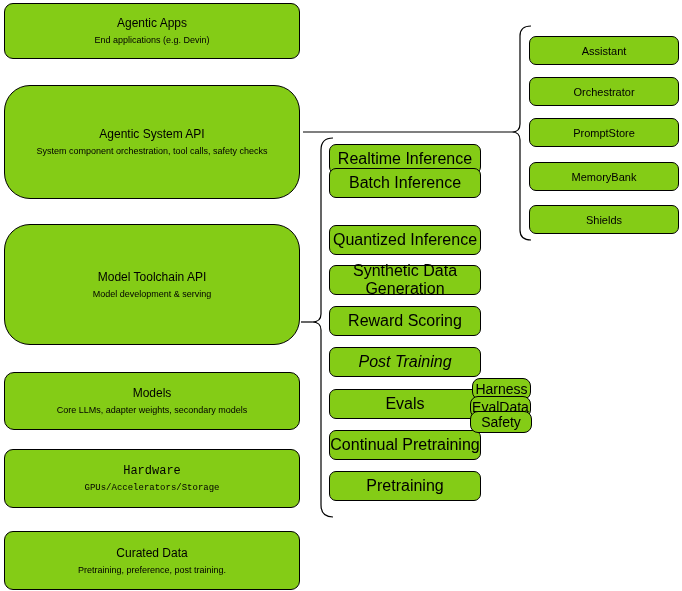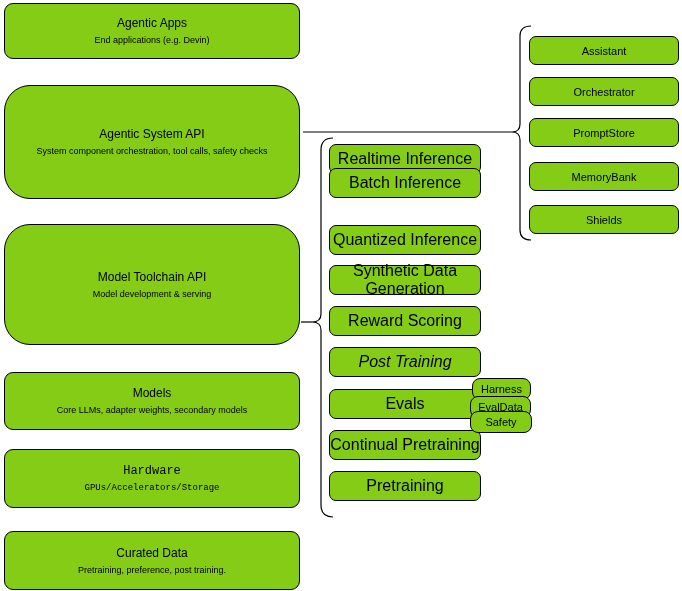--- a/index.html
+++ b/index.html
@@ -33,41 +33,41 @@
     justify-content: center;
     text-align: center;
   }
   
   .lbox { left: 4px; width: 296px; border-radius: 9px; gap: 5px; }
   .lbox .title { font-size: 12px; line-height: 14px; }
   .lbox .subtitle { font-size: 9px; line-height: 11px; }
   .lb0 { top: 3px;   height: 56px; }
   .lb1 { top: 85px;  height: 114px; border-radius: 26px; }
   .lb2 { top: 224px; height: 121px; border-radius: 26px; }
-  .lb3 { top: 372px; height: 58px; }
+  .lb3 { top: 372px; height: 58px; border-radius: 10px; }
   .lb4 { top: 449px; height: 59px; font-family: Liberation Mono, monospace; }
   .lb5 { top: 531px; height: 59px; }
   
   .mbox {
     left: 329px; width: 152px; height: 30px;
     border-radius: 7px; font-size: 16px;
   }
   .m0 { top: 144px; } .m1 { top: 168px; } .m2 { top: 225px; }
   .m3 { top: 265px; } .m4 { top: 306px; } .m5 { top: 347px; font-style: italic; }
   .m6 { top: 389px; } .m7 { top: 430px; } .m8 { top: 471px; }
   
   .rbox {
     left: 529px; width: 150px; height: 29px;
     border-radius: 7px; font-size: 11px;
   }
   .r0 { top: 36px; } .r1 { top: 77px; } .r2 { top: 118px; }
   .r3 { top: 162px; } .r4 { top: 205px; }
   
   .pill {
-    height: 22px; border-radius: 8px; font-size: 11px;
+    height: 22px; border-radius: 8px; font-size: 14px;
     line-height: 12px; z-index: 3;
   }
   .p0 { left: 472px; top: 378px; width: 59px; }
   .p1 { left: 470px; top: 396px; width: 61px; }
   .p2 { left: 470px; top: 411px; width: 62px; }
 </style>
 </head>
 <body>
 
 <div class="canvas">

